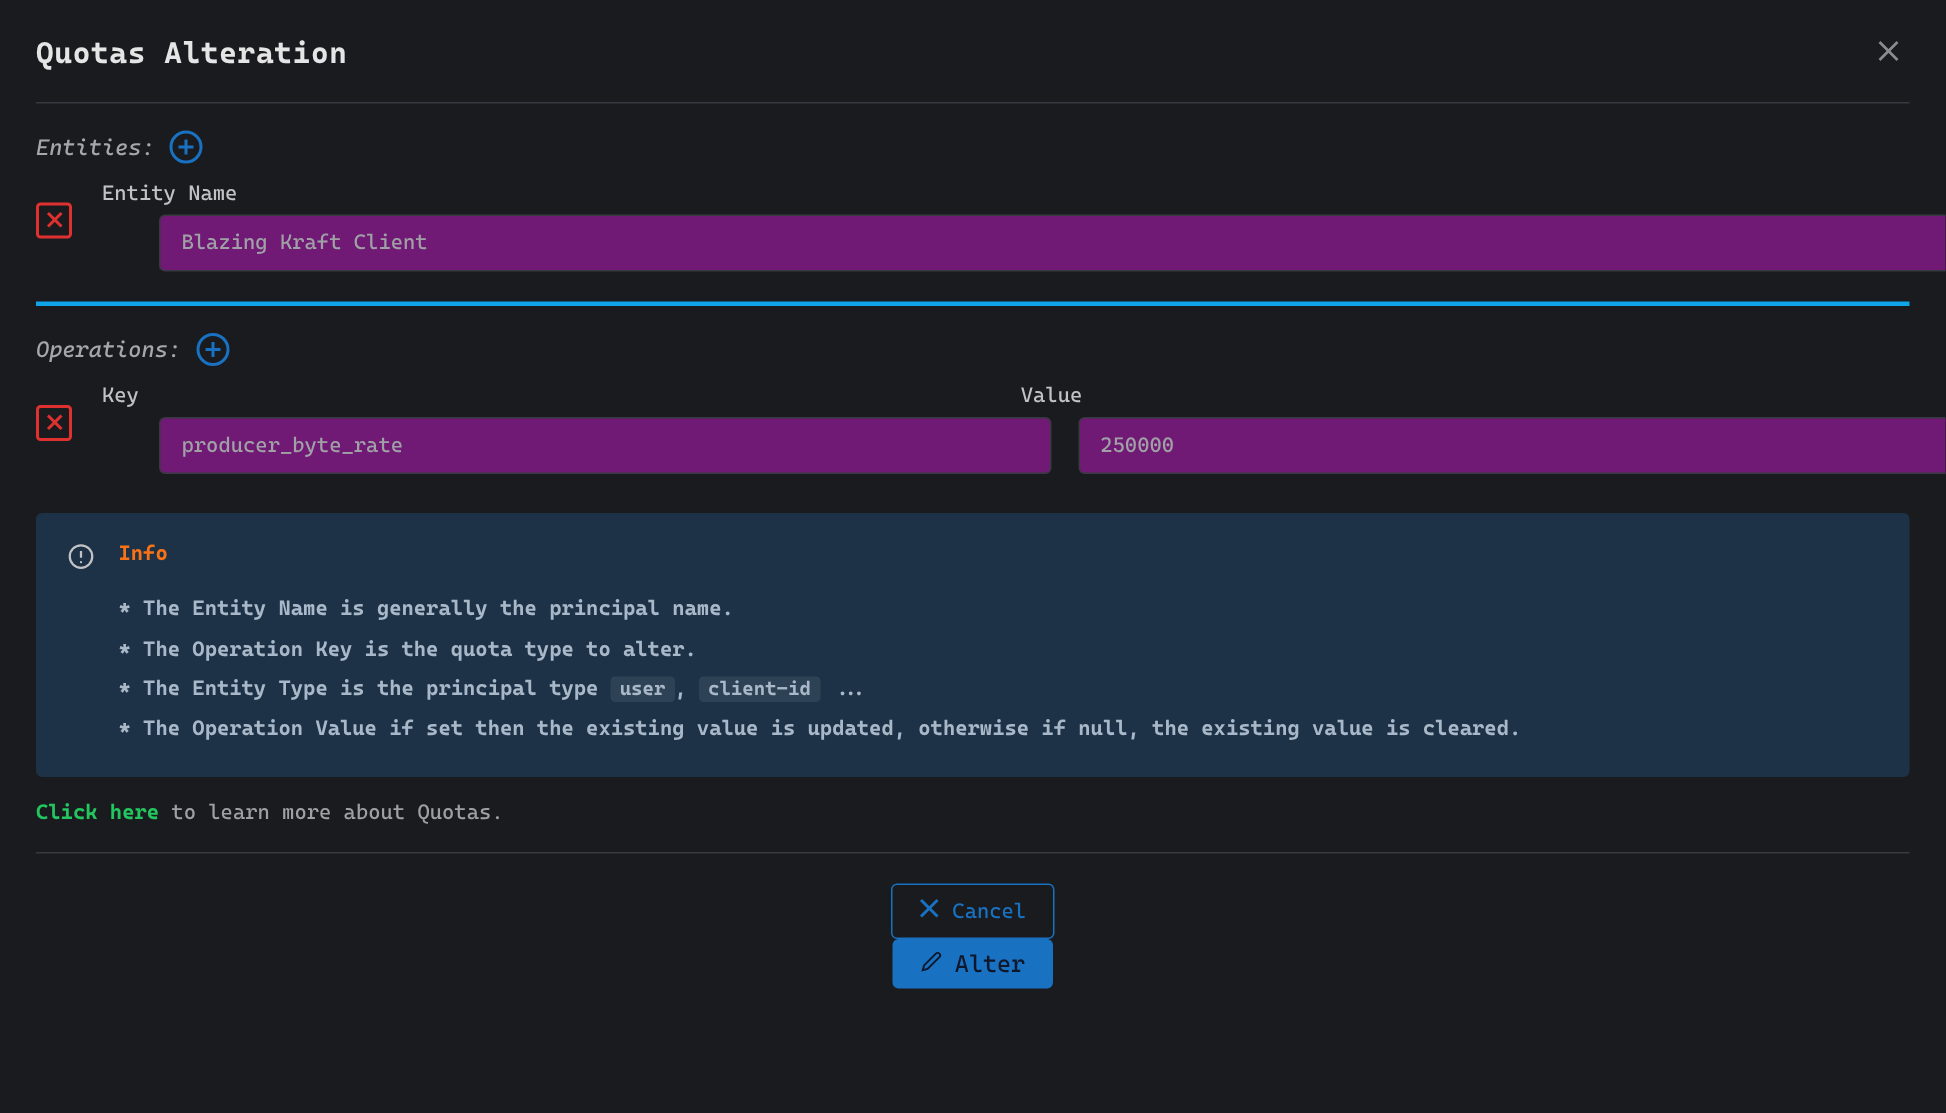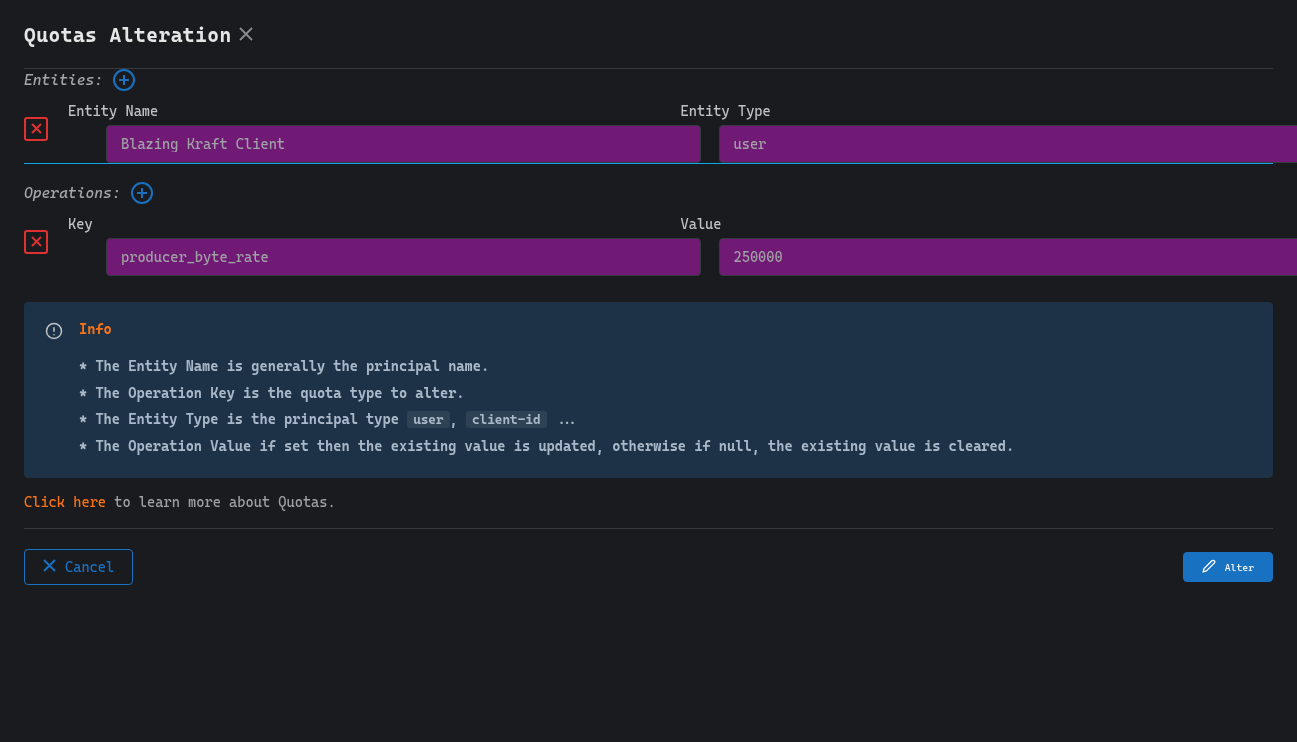--- a/index.html
+++ b/index.html
@@ -12,44 +12,45 @@
     color: #c1c2c5;
     font-family: ui-monospace, 'SF Mono', 'Cascadia Code', 'Courier New', monospace;
     font-size: 14px;
     padding: 20px 24px;
     width: 1297px;
     height: 742px;
     position: relative;
   }
   .header {
     display: flex;
-    justify-content: flex-start;
+    justify-content: space-between;
     align-items: center;
     padding-bottom: 18px;
     border-bottom: 1px solid #373a40;
+    margin-bottom: 18px;
   }
   .header-title {
     font-size: 20px;
     font-weight: bold;
     color: #e5e5e6;
     letter-spacing: 0.5px;
   }
   .close-btn {
     background: none;
     border: none;
     color: #8b8c91;
     font-size: 22px;
     cursor: pointer;
     line-height: 1;
     padding: 4px 6px;
   }
   .section {
     margin-bottom: 18px;
-    padding-bottom: 0;
-    border-bottom: 1px solid #0ea5e9;
+    padding-bottom: 20px;
+    border-bottom: 3px solid #0ea5e9;
   }
   .section-header {
     display: flex;
     align-items: center;
     gap: 10px;
     margin-bottom: 12px;
   }
   .section-label {
     font-style: italic;
     color: #a6a7ab;
@@ -148,51 +149,53 @@
     font-size: 13px;
     color: #a8b8c8;
   }
   .learn-more {
     color: #9fa0a5;
     font-size: 14px;
     padding-bottom: 18px;
     border-bottom: 1px solid #373a40;
   }
   .learn-link {
-    color: #f97316;
+    color: #22c55e;
     text-decoration: none;
+    font-weight: bold;
   }
   .footer {
     display: flex;
     justify-content: space-between;
     align-items: center;
     padding-top: 20px;
+    flex-direction: column;
   }
   .btn-cancel {
     background: transparent;
     border: 1px solid #1971c2;
     color: #1971c2;
     border-radius: 4px;
     padding: 9px 18px;
     font-family: inherit;
     font-size: 14px;
     font-weight: 500;
     cursor: pointer;
     display: flex;
     align-items: center;
     gap: 9px;
   }
   .btn-alter {
     background: #1971c2;
     border: 1px solid #1971c2;
-    color: #ffffff;
+    color: #0f172a;
     border-radius: 4px;
     padding: 6px 18px;
     font-family: inherit;
-    font-size: 10px;
+    font-size: 16px;
     font-weight: 500;
     cursor: pointer;
     display: flex;
     align-items: center;
     gap: 9px;
   }
 </style>
 </head>
 <body>
 
@@ -225,24 +228,20 @@
       <span>
         <svg width="11" height="11" viewBox="0 0 11 11" fill="none" stroke="currentColor" stroke-width="2">
           <line x1="1" y1="1" x2="10" y2="10"></line>
             <line x1="10" y1="1" x2="1" y2="10"></line>
         </svg>
       </span>
     </button>
     <div class="field">
       <label class="field-label">Entity Name</label>
       <input class="field-input" value="Blazing Kraft Client" style="">
-    </div>
-    <div class="field">
-      <label class="field-label">Entity Type</label>
-      <input class="field-input" value="user" style="">
     </div>
   </div>
 </div>
 
 <div class="section" style="border-bottom:none;padding-bottom:8px;">
   <div class="section-header">
     <span class="section-label">Operations:</span>
     <button class="add-btn">
       <span>
         <svg width="12" height="12" viewBox="0 0 12 12" fill="none" stroke="currentColor" stroke-width="2">

